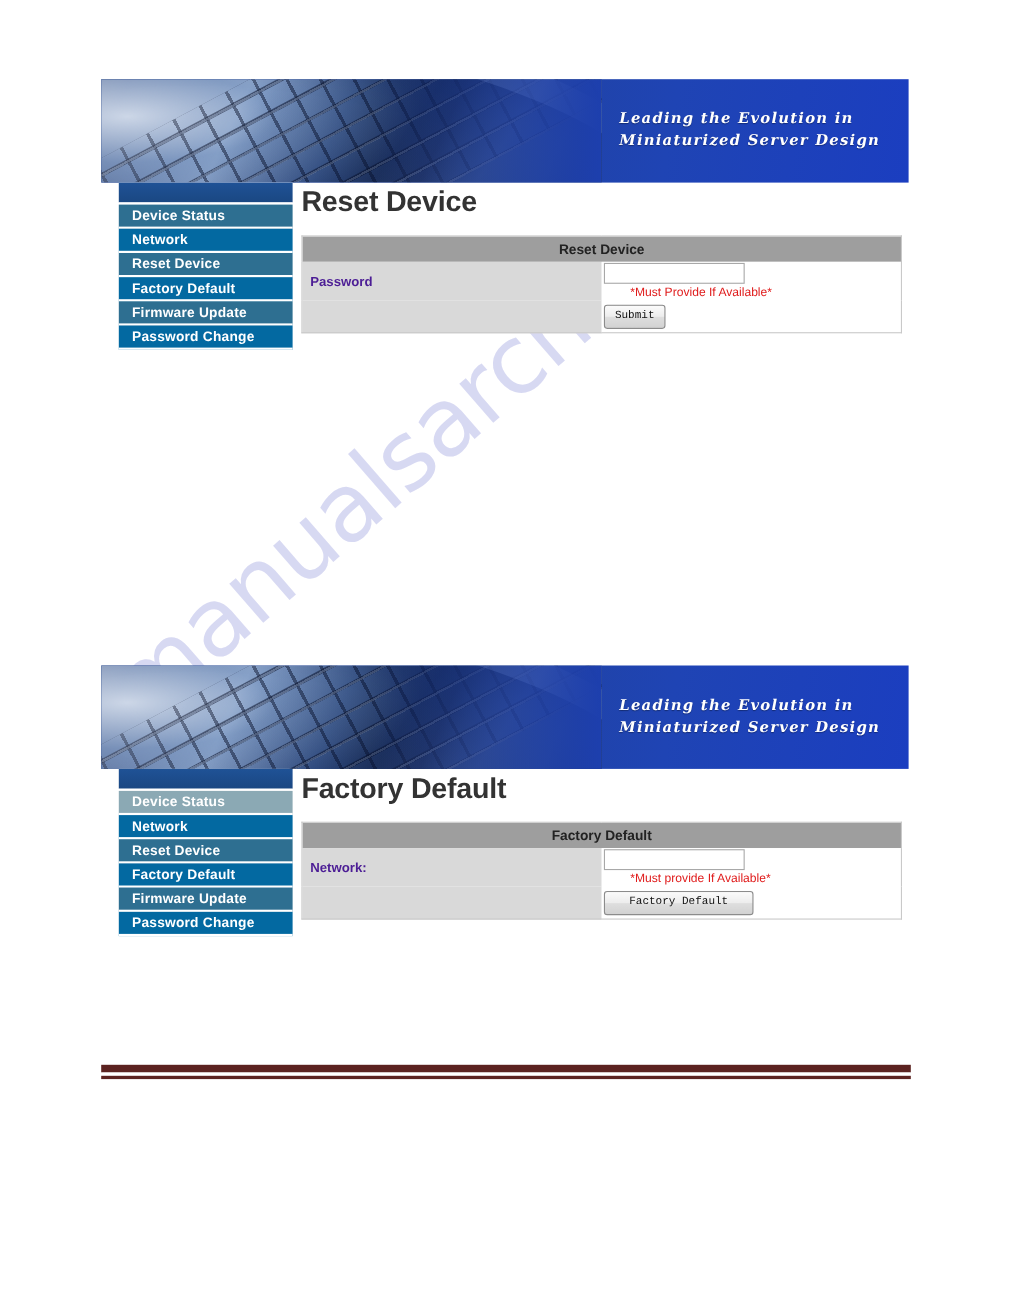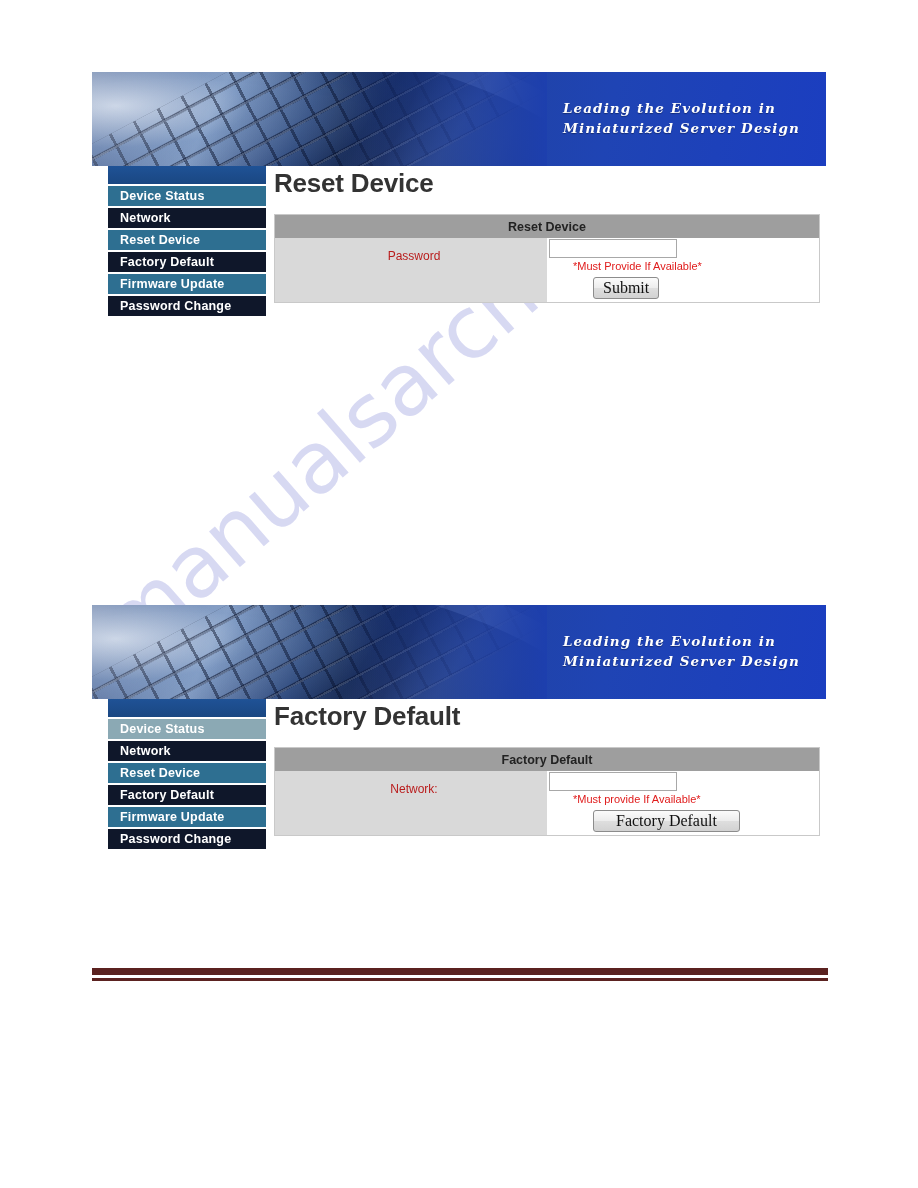--- a/index.html
+++ b/index.html
@@ -157,21 +157,21 @@
     padding-left: 12px;
     color: #ffffff;
     font-size: 12.5px;
     font-weight: bold;
     background: #2e6f91;
     border-bottom: 2px solid #ffffff;
     letter-spacing: .2px;
     white-space: nowrap;
     cursor: pointer;
   }
-  .nav-item.alt { background: #0f172a; }
+  .nav-item.alt { background: #0369a1; }
   .nav-item.highlight {
     background: #8ba9b4;
     color: #ffffff;
   }
 
   
   .main {
     position: absolute;
     left: 182px;
     top: 0;
@@ -203,28 +203,27 @@
     border: none;
   }
   .form-table td {
     border: none;
     font-size: 12px;
     vertical-align: middle;
   }
   .cell-label {
     width: 157px;
     background: #d9d9d9;
-    color: #b91c1c;
-    font-weight: normal;
+    color: #4c1d95;
+    font-weight: bold;
     font-size: 12px;
     padding-left: 7px;
     height: 27px;
     border-right: 2px solid #ffffff;
     border-top: 2px solid #ffffff;
-    text-align: center;
   }
   .cell-value {
     background: #ffffff;
     height: 27px;
     padding-left: 2px;
     border-top: 2px solid #ffffff;
   }
   .pw-input {
     width: 122px;
     height: 15px;
@@ -238,30 +237,29 @@
   }
   .hint {
     color: #e01b1b;
     font-size: 11px;
     margin-left: 24px;
     vertical-align: middle;
     white-space: nowrap;
   }
   .row-action .cell-label { background: #d9d9d9; }
   .btn {
-    font-family: Liberation Serif, serif;
-    font-size: 16px;
+    font-family: Liberation Mono, monospace;
+    font-size: 10px;
     color: #111111;
     background: linear-gradient(180deg, #fbfbfb 0%, #ededed 48%, #dedede 52%, #d2d2d2 100%);
     border: 1px solid #8c8c8c;
     border-radius: 3px;
     padding: 2px 9px;
     cursor: pointer;
     line-height: 16px;
-    margin-left: 44px;
   }
   .btn-wide { padding: 2px 22px; }
 
   
   .footer-rule {
     position: absolute;
     left: 92px;
     top: 968px;
     width: 736px;
     z-index: 2;

